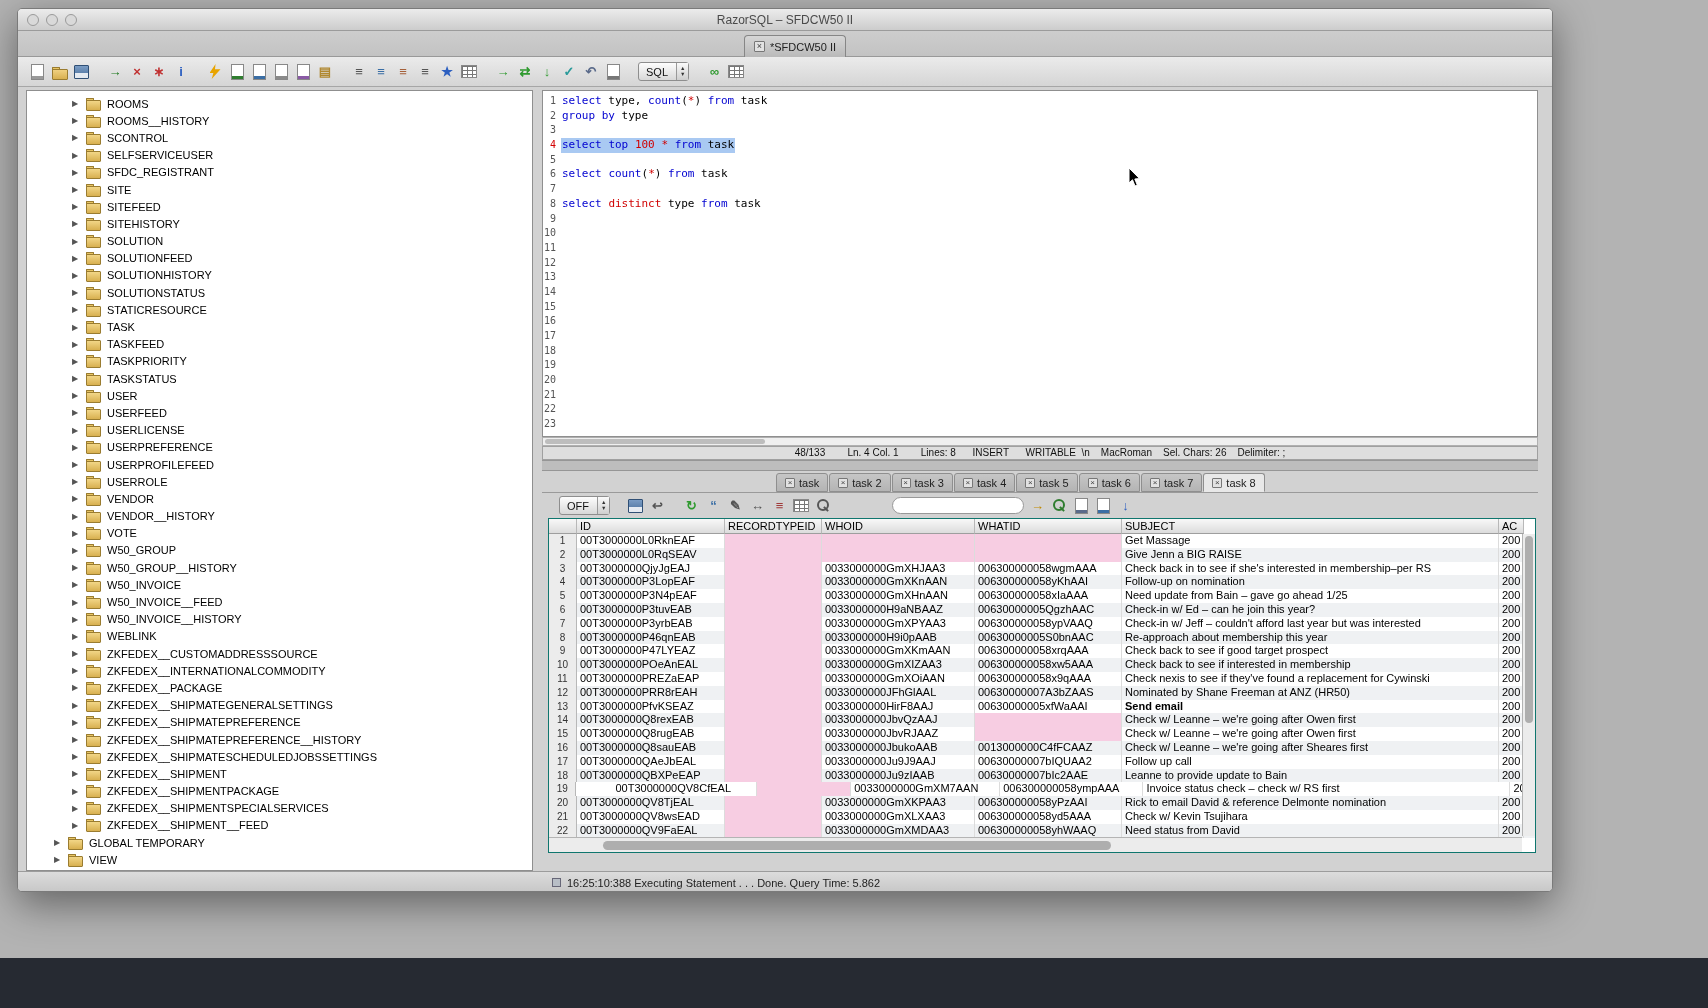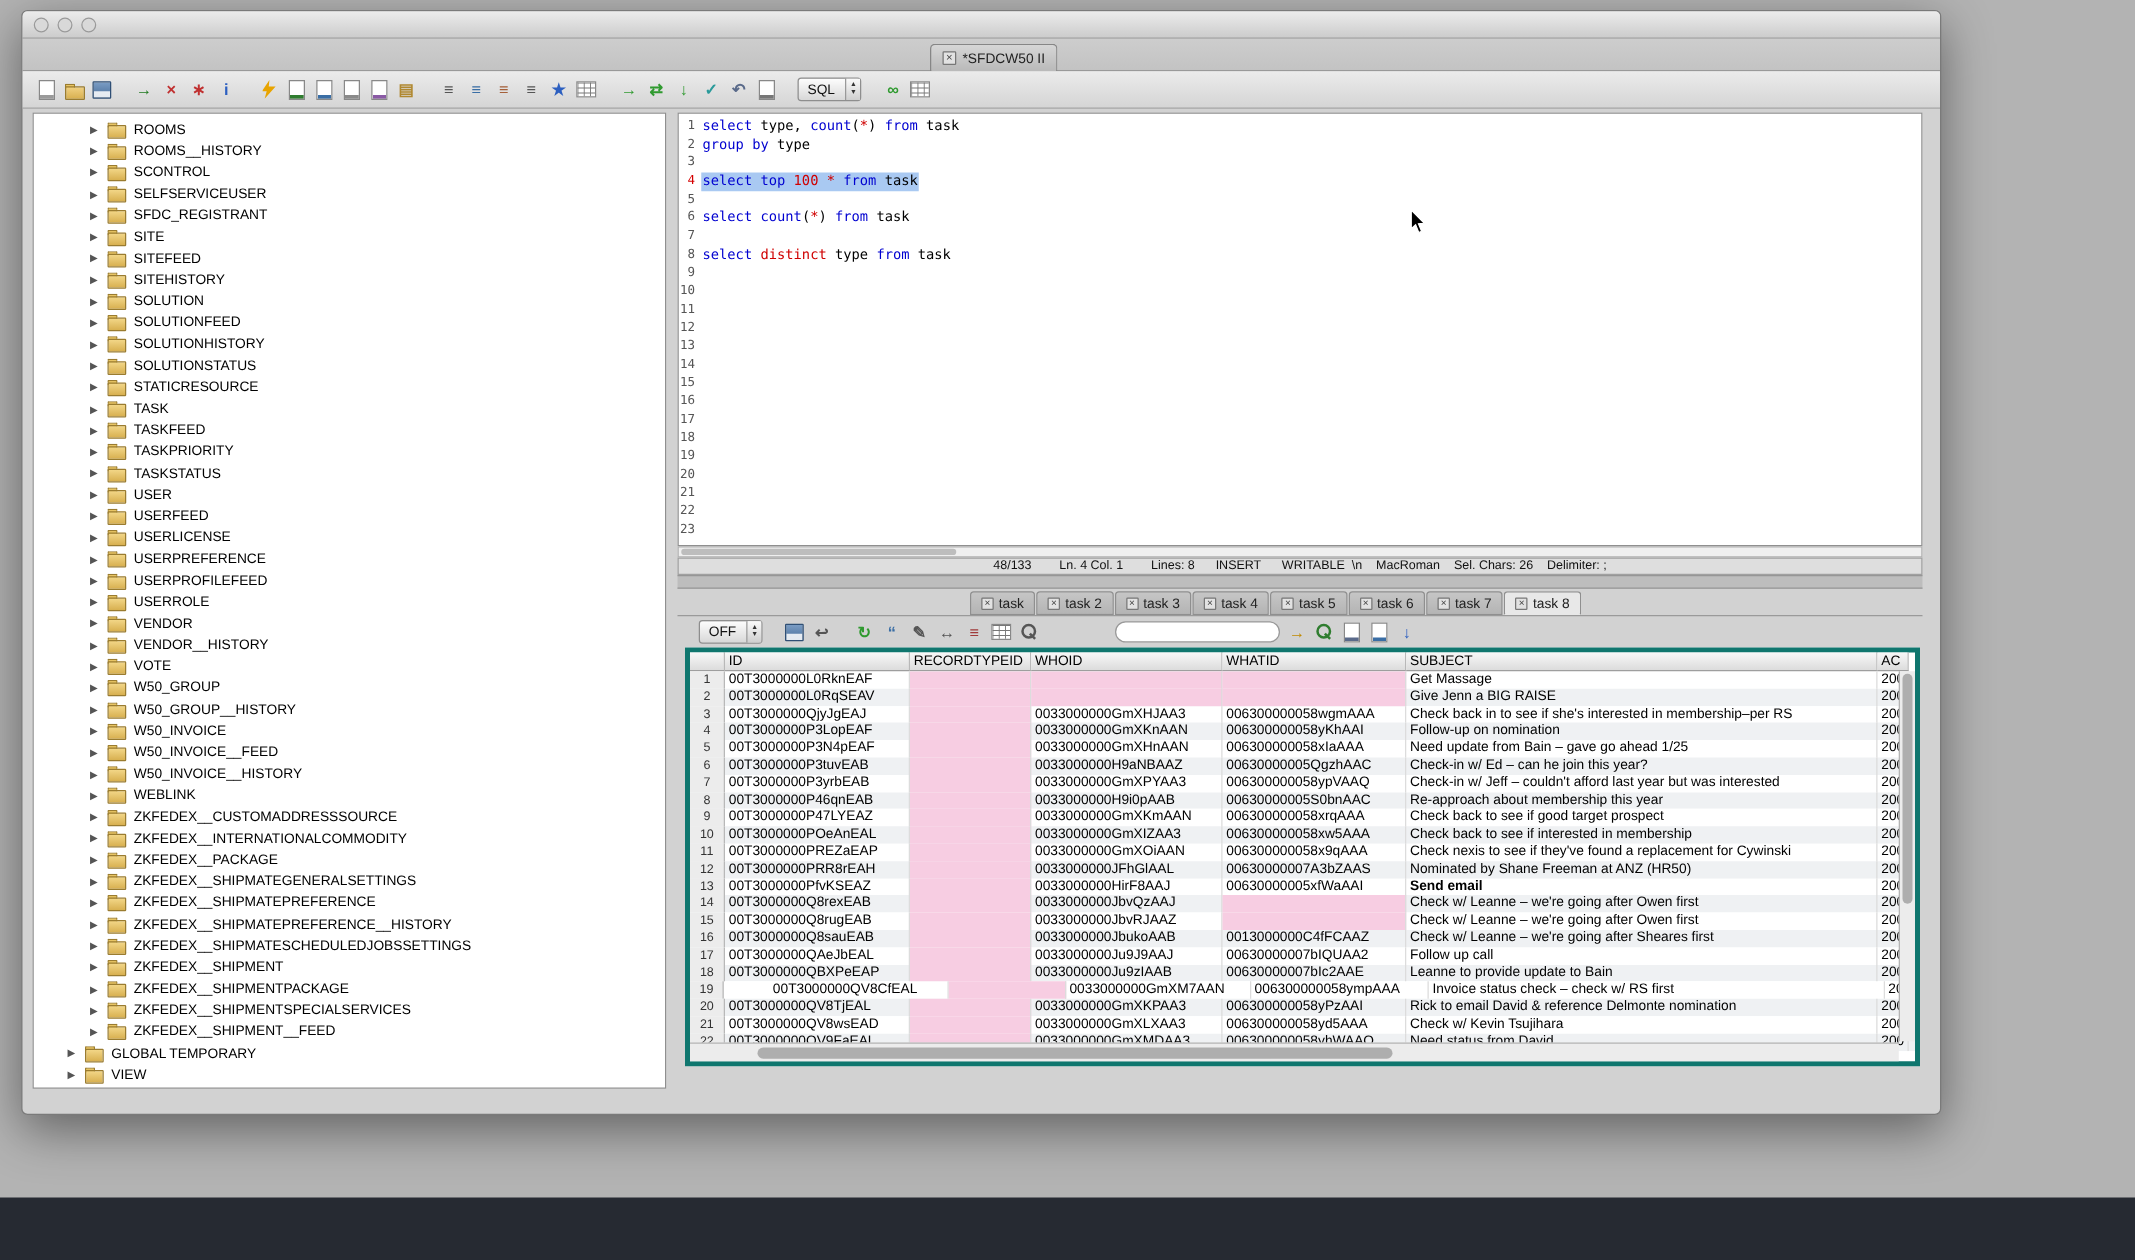--- a/index.html
+++ b/index.html
@@ -95,21 +95,21 @@
   .rtab.active { background:#e8e8e8; border-bottom:1px solid #e8e8e8; }
   .rtab .cbox { width:10px; height:10px; font-size:8px; }
 
   
   .res-toolbar { position:absolute; left:524px; top:484px; width:996px; height:25px;
     display:flex; align-items:center; padding-left:17px; gap:4px; }
   .search-input { width:132px; height:17px; border:1px solid #999; border-radius:9px; background:#fff;
     font-size:11px; padding:0 8px; margin-left:56px; outline:none; }
 
   
-  .table-area { position:absolute; left:530px; top:509px; width:988px; height:335px; background:#fff; border:4px solid #0f766e; }
+  .table-area { position:absolute; left:530px; top:509px; width:988px; height:335px; background:#fff; border:1px solid #0f766e; }
   .thead { display:flex; height:15px; }
   .th { background:linear-gradient(#f8f8f8,#dcdcdc); border-right:1px solid #b8b8b8; border-bottom:1px solid #9e9e9e;
     font-size:11px; color:#000; padding:0 3px; overflow:hidden; white-space:nowrap; line-height:14px; }
   .tbody { overflow:hidden; height:304px; }
   .trow { display:flex; height:13.8px; background:#fff; }
   .trow.alt { background:#eff1f3; }
   .td { font-size:11px; color:#000; padding:0 3px; border-right:1px solid #dcdcdc; overflow:hidden;
     white-space:nowrap; line-height:13.8px; }
   .td.rownum { background:#ececec; border-right:1px solid #b8b8b8; text-align:center; font-size:10px; color:#333; }
   .td.null-cell { background:#f7cde2; }
@@ -134,20 +134,21 @@
   <div class="desktop-strip"></div>
 
   <div class="window">
 
     <div class="titlebar">
       <div class="tlights">
         <span class="tlight"></span>
         <span class="tlight"></span>
         <span class="tlight"></span>
       </div>
+      <div class="wtitle">RazorSQL – SFDCW50 II</div>
     </div>
 
     <div class="doctabstrip">
       <div class="doctab">
         <span class="cbox">×</span>
         <span>*SFDCW50 II</span>
       </div>
     </div>
 
     <div class="maintoolbar" id="main-toolbar">
@@ -794,18 +795,22 @@
           </div>
         </div>
       <div class="vscroll">
           <div class="vthumb"></div>
         </div>
       <div class="hscroll">
           <div class="hthumb"></div>
         </div>
     </div>
 
+    <div class="statusbar">
+      <span class="sicon"></span>
+      <span>16:25:10:388 Executing Statement . . . Done. Query Time: 5.862</span>
+    </div>
   </div>
 
   <svg class="cursor" viewBox="0 0 14 20">
     <polygon points="1,0 1,15 4.5,11.8 7,18 9.3,17 6.8,11 11.5,10.6" fill="#000" stroke="#fff" stroke-width="1"></polygon>
   </svg>
 </div>
 
 </body></html>

